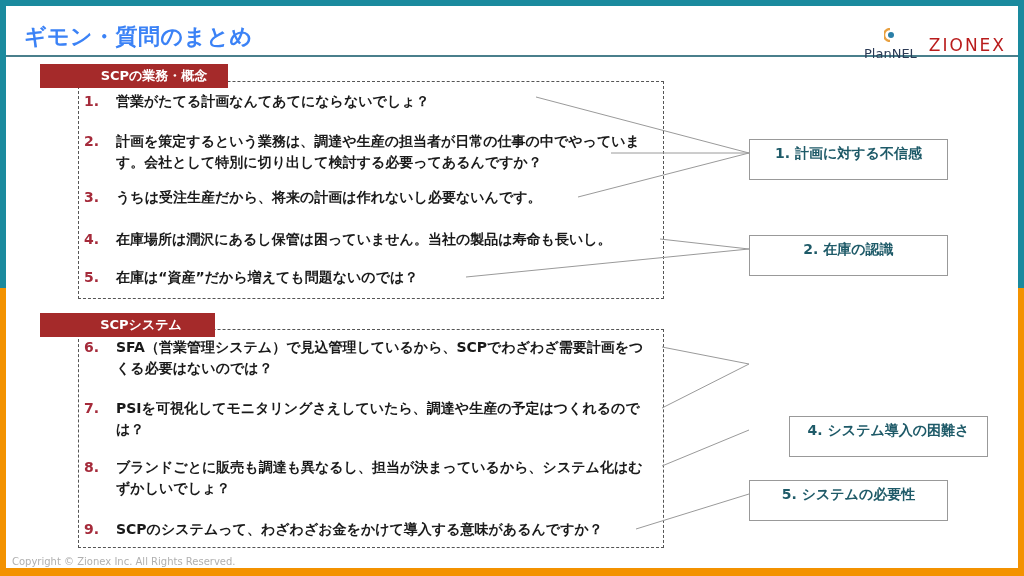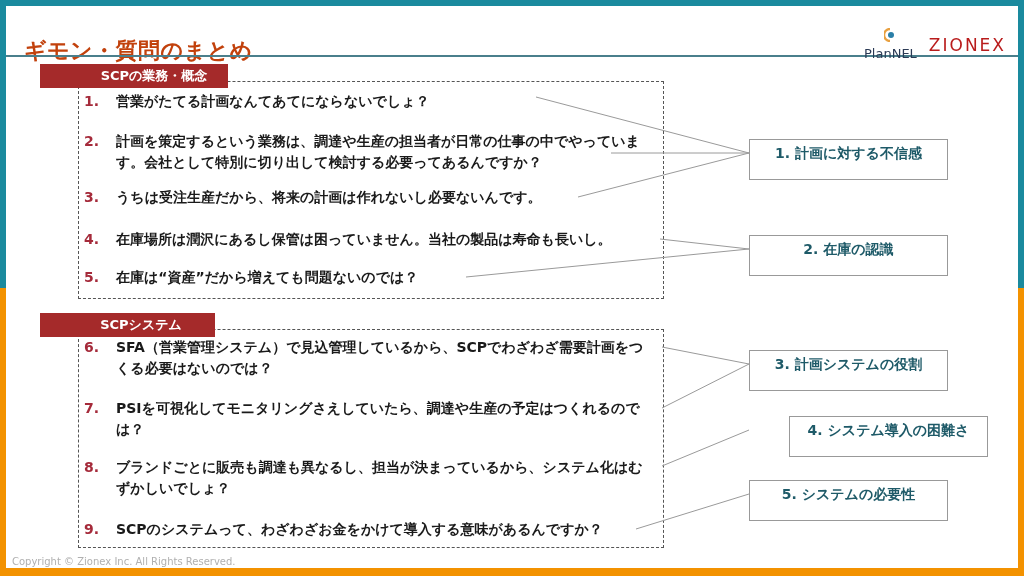--- a/index.html
+++ b/index.html
@@ -1,21 +1,21 @@
 <!DOCTYPE html>
 <html><head>
 <meta charset="utf-8">
 <style>
   html, body { margin:0; padding:0; }
   body { width:1024px; height:576px; position:relative; overflow:hidden; background:#ffffff;
          font-family:"DejaVu Sans", "Liberation Sans", sans-serif; }
   .frame-top { position:absolute; left:0; top:0; width:1024px; height:288px; background:#1a8a9e; }
   .frame-bottom { position:absolute; left:0; top:288px; width:1024px; height:288px; background:#f39200; }
   .slide { position:absolute; left:6px; top:6px; width:1012px; height:562px; background:#ffffff; }
-  .title { position:absolute; left:18px; top:30px; font-size:22px; font-weight:bold; color:#c2410c; letter-spacing:0.5px; }
+  .title { position:absolute; left:18px; top:16px; font-size:22px; font-weight:bold; color:#3b82f6; letter-spacing:0.5px; }
   .title-rule { position:absolute; left:0; top:49px; width:1012px; height:2px; background:#4a7f8c; }
   .logos { position:absolute; right:12px; top:22px; display:flex; align-items:center; gap:12px; }
   .plannel { display:flex; align-items:center; gap:4px; font-size:13px; color:#2b3a55; font-family:"DejaVu Sans", sans-serif;flex-direction:column; }
   .plannel-icon { width:12px; height:14px; position:relative; }
   .zionex { font-size:17px; color:#b91c1c; letter-spacing:2px; font-family:"DejaVu Sans", sans-serif; font-weight:normal; }
   .section-label { position:absolute; left:34px; width:148px; height:24px; background:#a52a2a; color:#ffffff;
                    font-size:13px; font-weight:bold; text-align:center; line-height:24px; z-index:3; }
   .qbox { position:absolute; left:72px; width:586px; border:1px dashed #555; box-sizing:border-box; }
   .q { position:absolute; left:78px; width:560px; font-size:14px; font-weight:bold; color:#1a1a1a; line-height:21px; display:flex; z-index:2; }
   .q .num { width:32px; flex:none; color:#a52a3a; }
@@ -104,18 +104,17 @@
     <span class="num">8.</span>
     <span class="txt">ブランドごとに販売も調達も異なるし、担当が決まっているから、システム化はむずかしいでしょ？</span>
   </div>
   <div class="q" style="top:513px;">
     <span class="num">9.</span>
     <span class="txt">SCPのシステムって、わざわざお金をかけて導入する意味があるんですか？</span>
   </div>
 
   <div class="cat" style="top:133px;">1. 計画に対する不信感</div>
   <div class="cat" style="top:229px;">2. 在庫の認識</div>
-  <div class="cat" style="top:344px;">3. 計画システムの役割</div>
   <div class="cat" style="top:410px;margin-left:40px;">4. システム導入の困難さ</div>
   <div class="cat" style="top:474px;">5. システムの必要性</div>
 
   <div class="copyright">Copyright © Zionex Inc. All Rights Reserved.</div>
 </div>
 
 </body></html>

